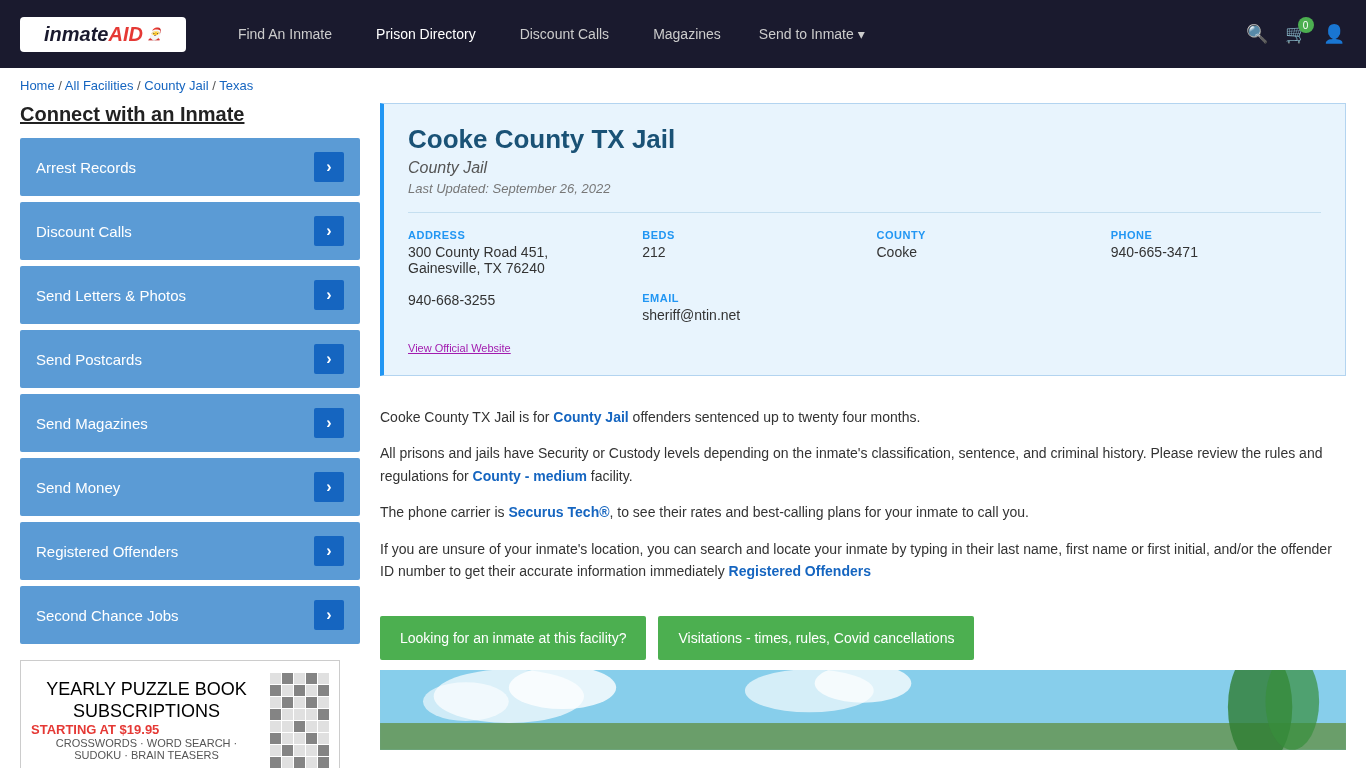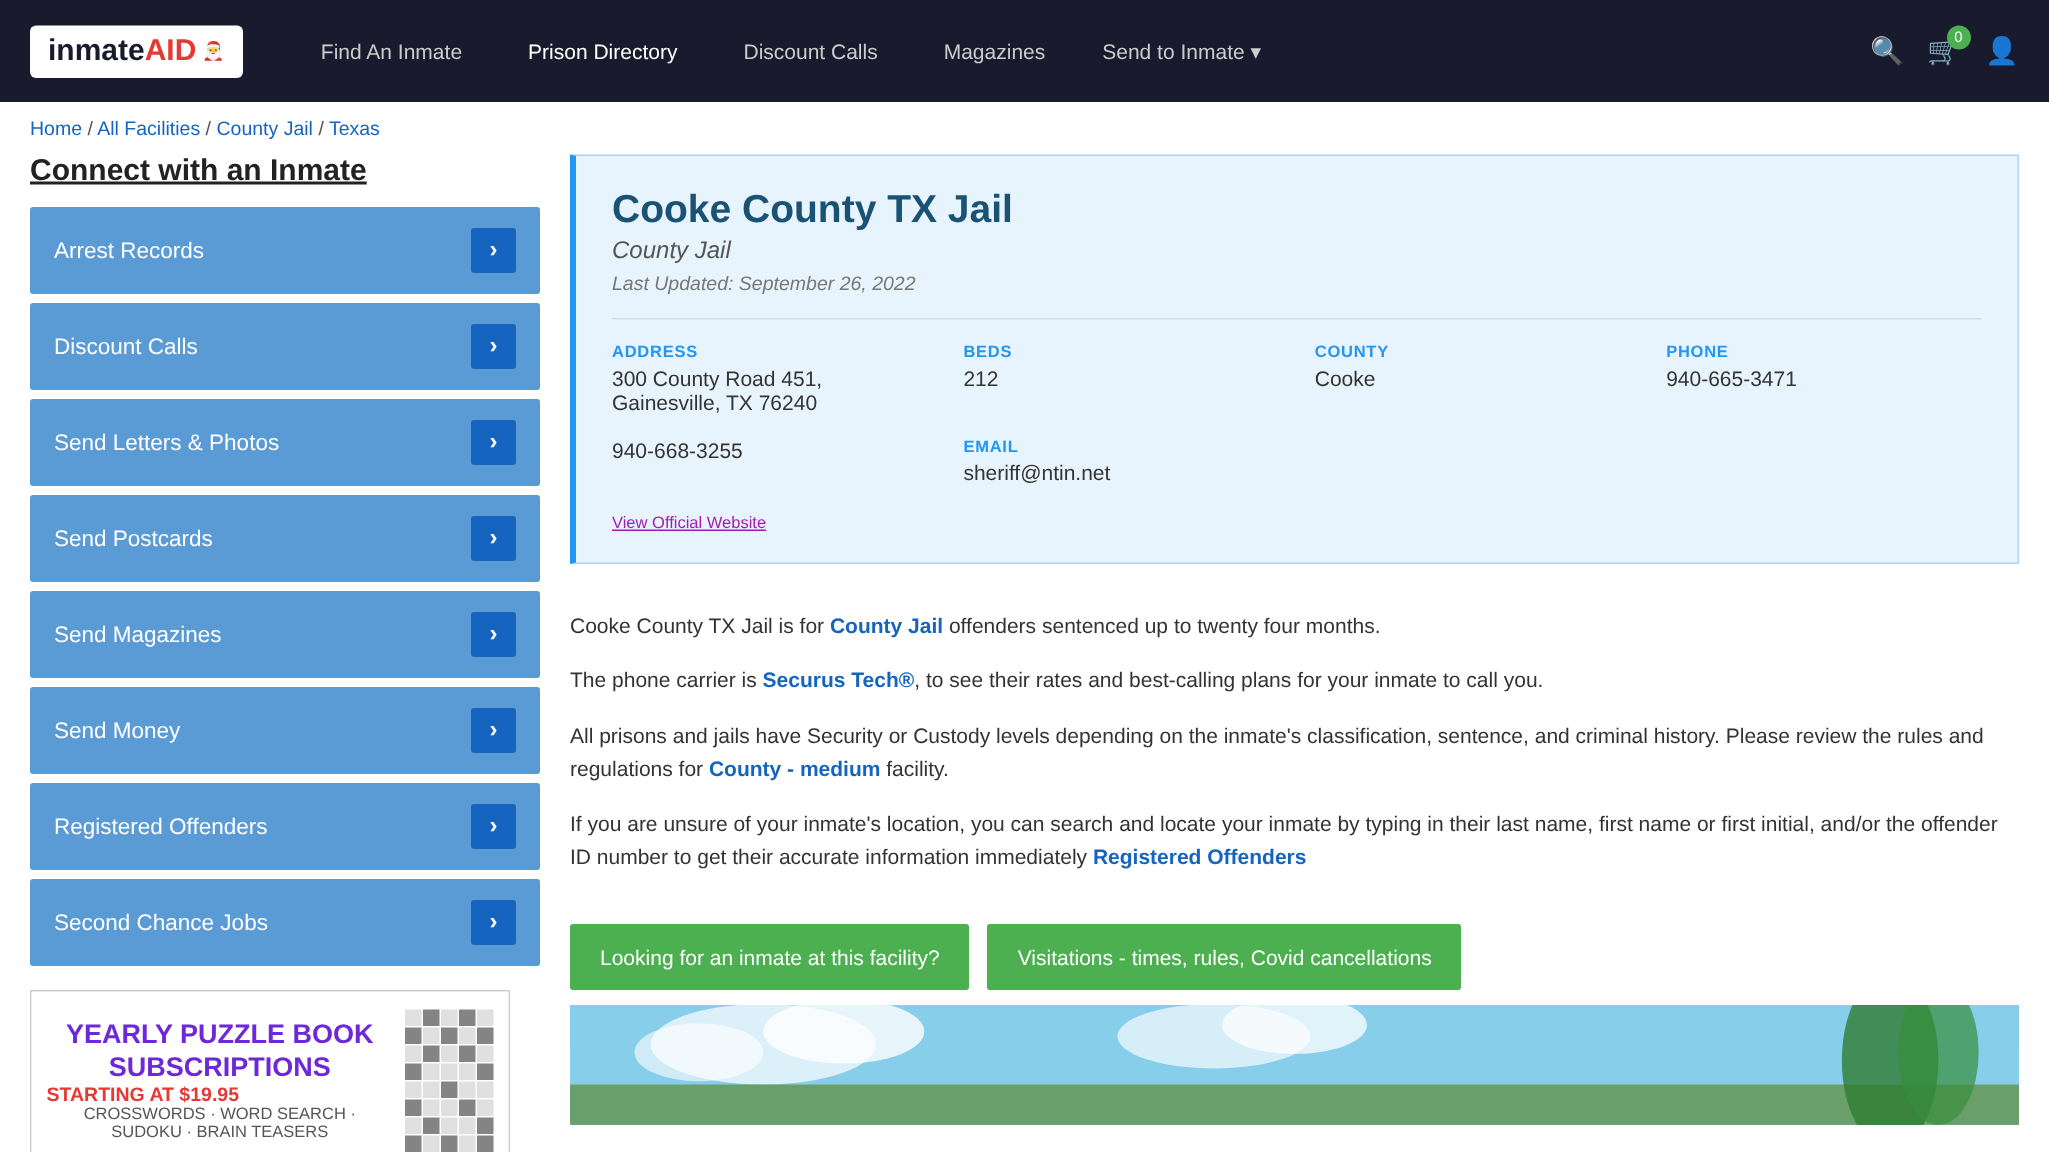--- a/index.html
+++ b/index.html
@@ -12,25 +12,26 @@
       align-items: center;
       padding: 0 20px;
       height: 68px;
       gap: 0;
     }
     .navbar-logo {
       margin-right: 30px;
     }
     .logo-box {
       background: #fff;
-      padding: 6px 12px;
+      padding: 6px 24px;
       border-radius: 4px;
       display: flex;
       align-items: center;
       gap: 4px;
+      font-style: italic;
     }
     .logo-text {
       font-size: 20px;
       font-weight: bold;
       color: #1a1a2e;
     }
     .logo-aid {
       color: #e53935;
       font-weight: bold;
     }
@@ -176,22 +177,22 @@
       height: 100%;
       display: flex;
       align-items: center;
       justify-content: center;
       flex-direction: column;
       gap: 4px;
       padding: 10px;
     }
     .ad-title {
       font-size: 18px;
-      font-weight: bold;
-      color: #6d28d9;
+      font-weight: normal;
+      color: #000000;
       text-align: center;
       line-height: 1.2;
     }
     .ad-sub {
       font-size: 11px;
       color: #555;
       text-align: center;
     }
     .ad-price {
       font-size: 13px;
@@ -474,24 +475,24 @@
       <div style="margin-top:16px;">
         <a class="official-link">View Official Website</a>
       </div>
     </div>
 
     <div class="description">
       <p>
         <span>Cooke County TX Jail is for </span><a class="desc-link">County Jail</a><span> offenders sentenced up to twenty four months.</span>
       </p>
       <p>
-        <span>The phone carrier is </span><a class="desc-link">Securus Tech®</a><span>, to see their rates and best-calling plans for your inmate to call you.</span>
+        <span>All prisons and jails have Security or Custody levels depending on the inmate's classification, sentence, and criminal history. Please review the rules and regulations for </span><a class="desc-link">County - medium</a><span> facility.</span>
       </p>
       <p>
-        <span>All prisons and jails have Security or Custody levels depending on the inmate's classification, sentence, and criminal history. Please review the rules and regulations for </span><a class="desc-link">County - medium</a><span> facility.</span>
+        <span>The phone carrier is </span><a class="desc-link">Securus Tech®</a><span>, to see their rates and best-calling plans for your inmate to call you.</span>
       </p>
       <p>
         <span>If you are unsure of your inmate's location, you can search and locate your inmate by typing in their last name, first name or first initial, and/or the offender ID number to get their accurate information immediately </span><a class="desc-link">Registered Offenders</a>
       </p>
     </div>
 
     <div class="action-buttons">
       <button class="btn-green">Looking for an inmate at this facility?</button>
       <button class="btn-green">Visitations - times, rules, Covid cancellations</button>
     </div>

